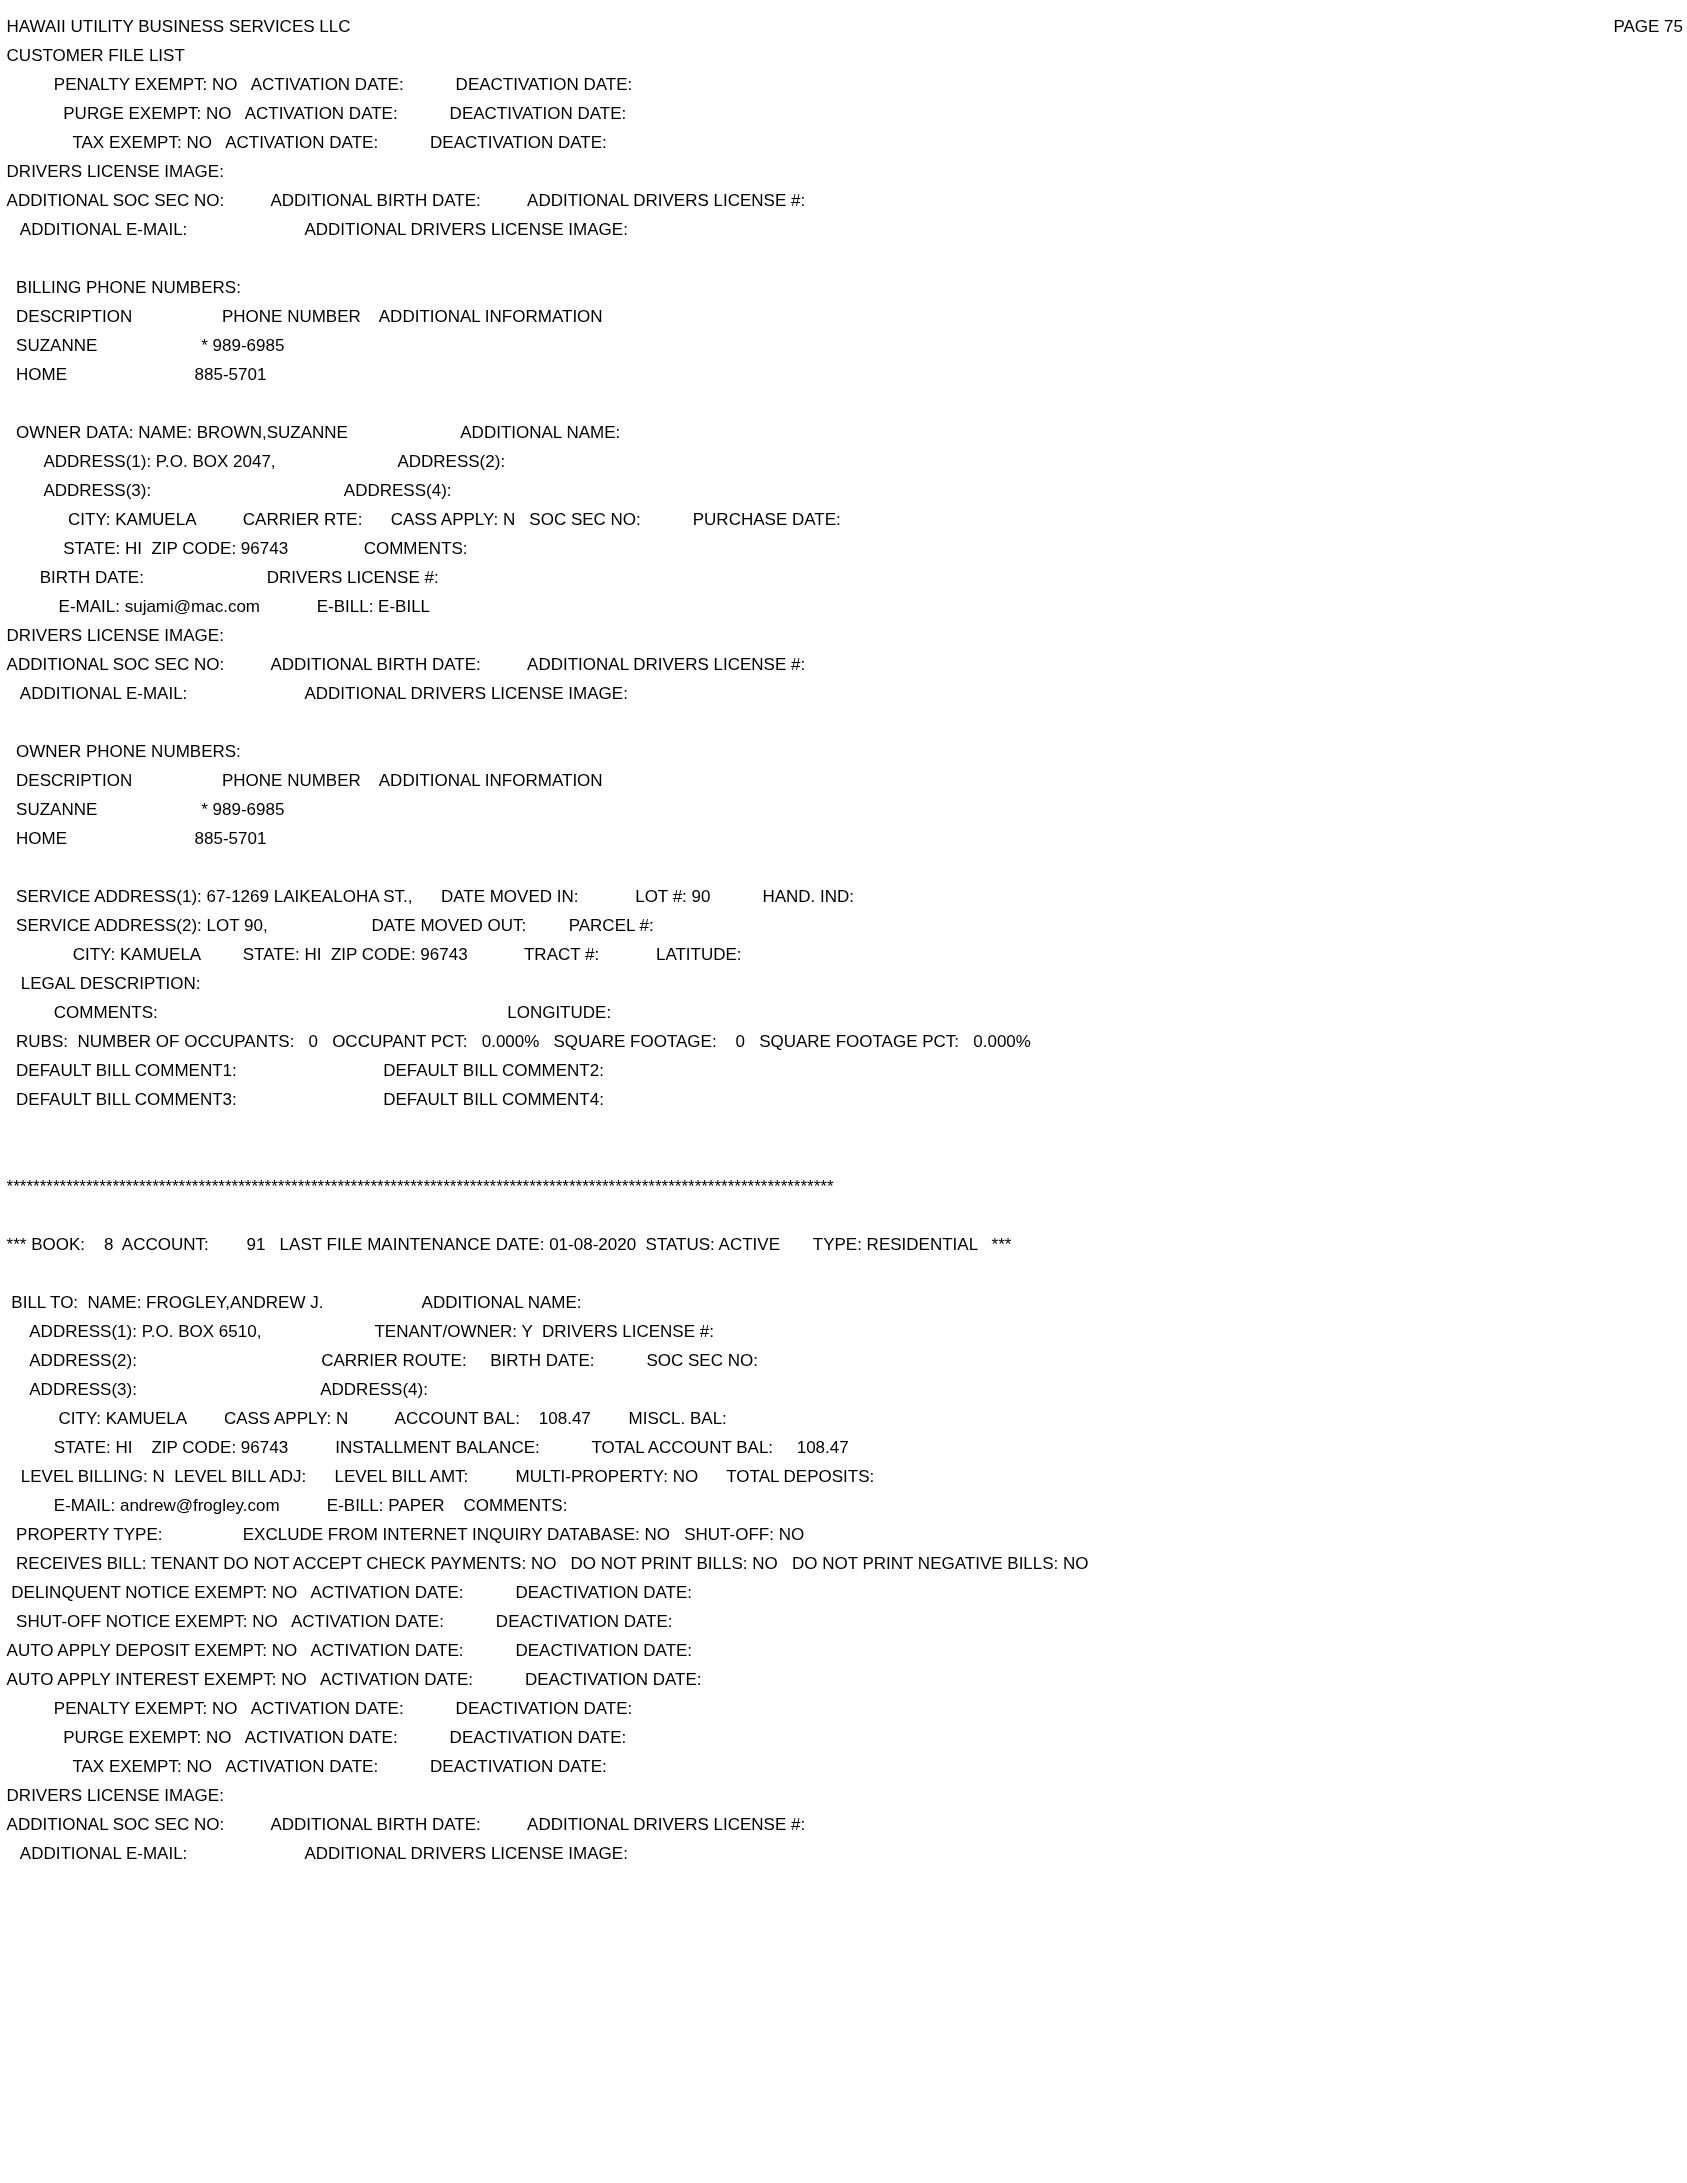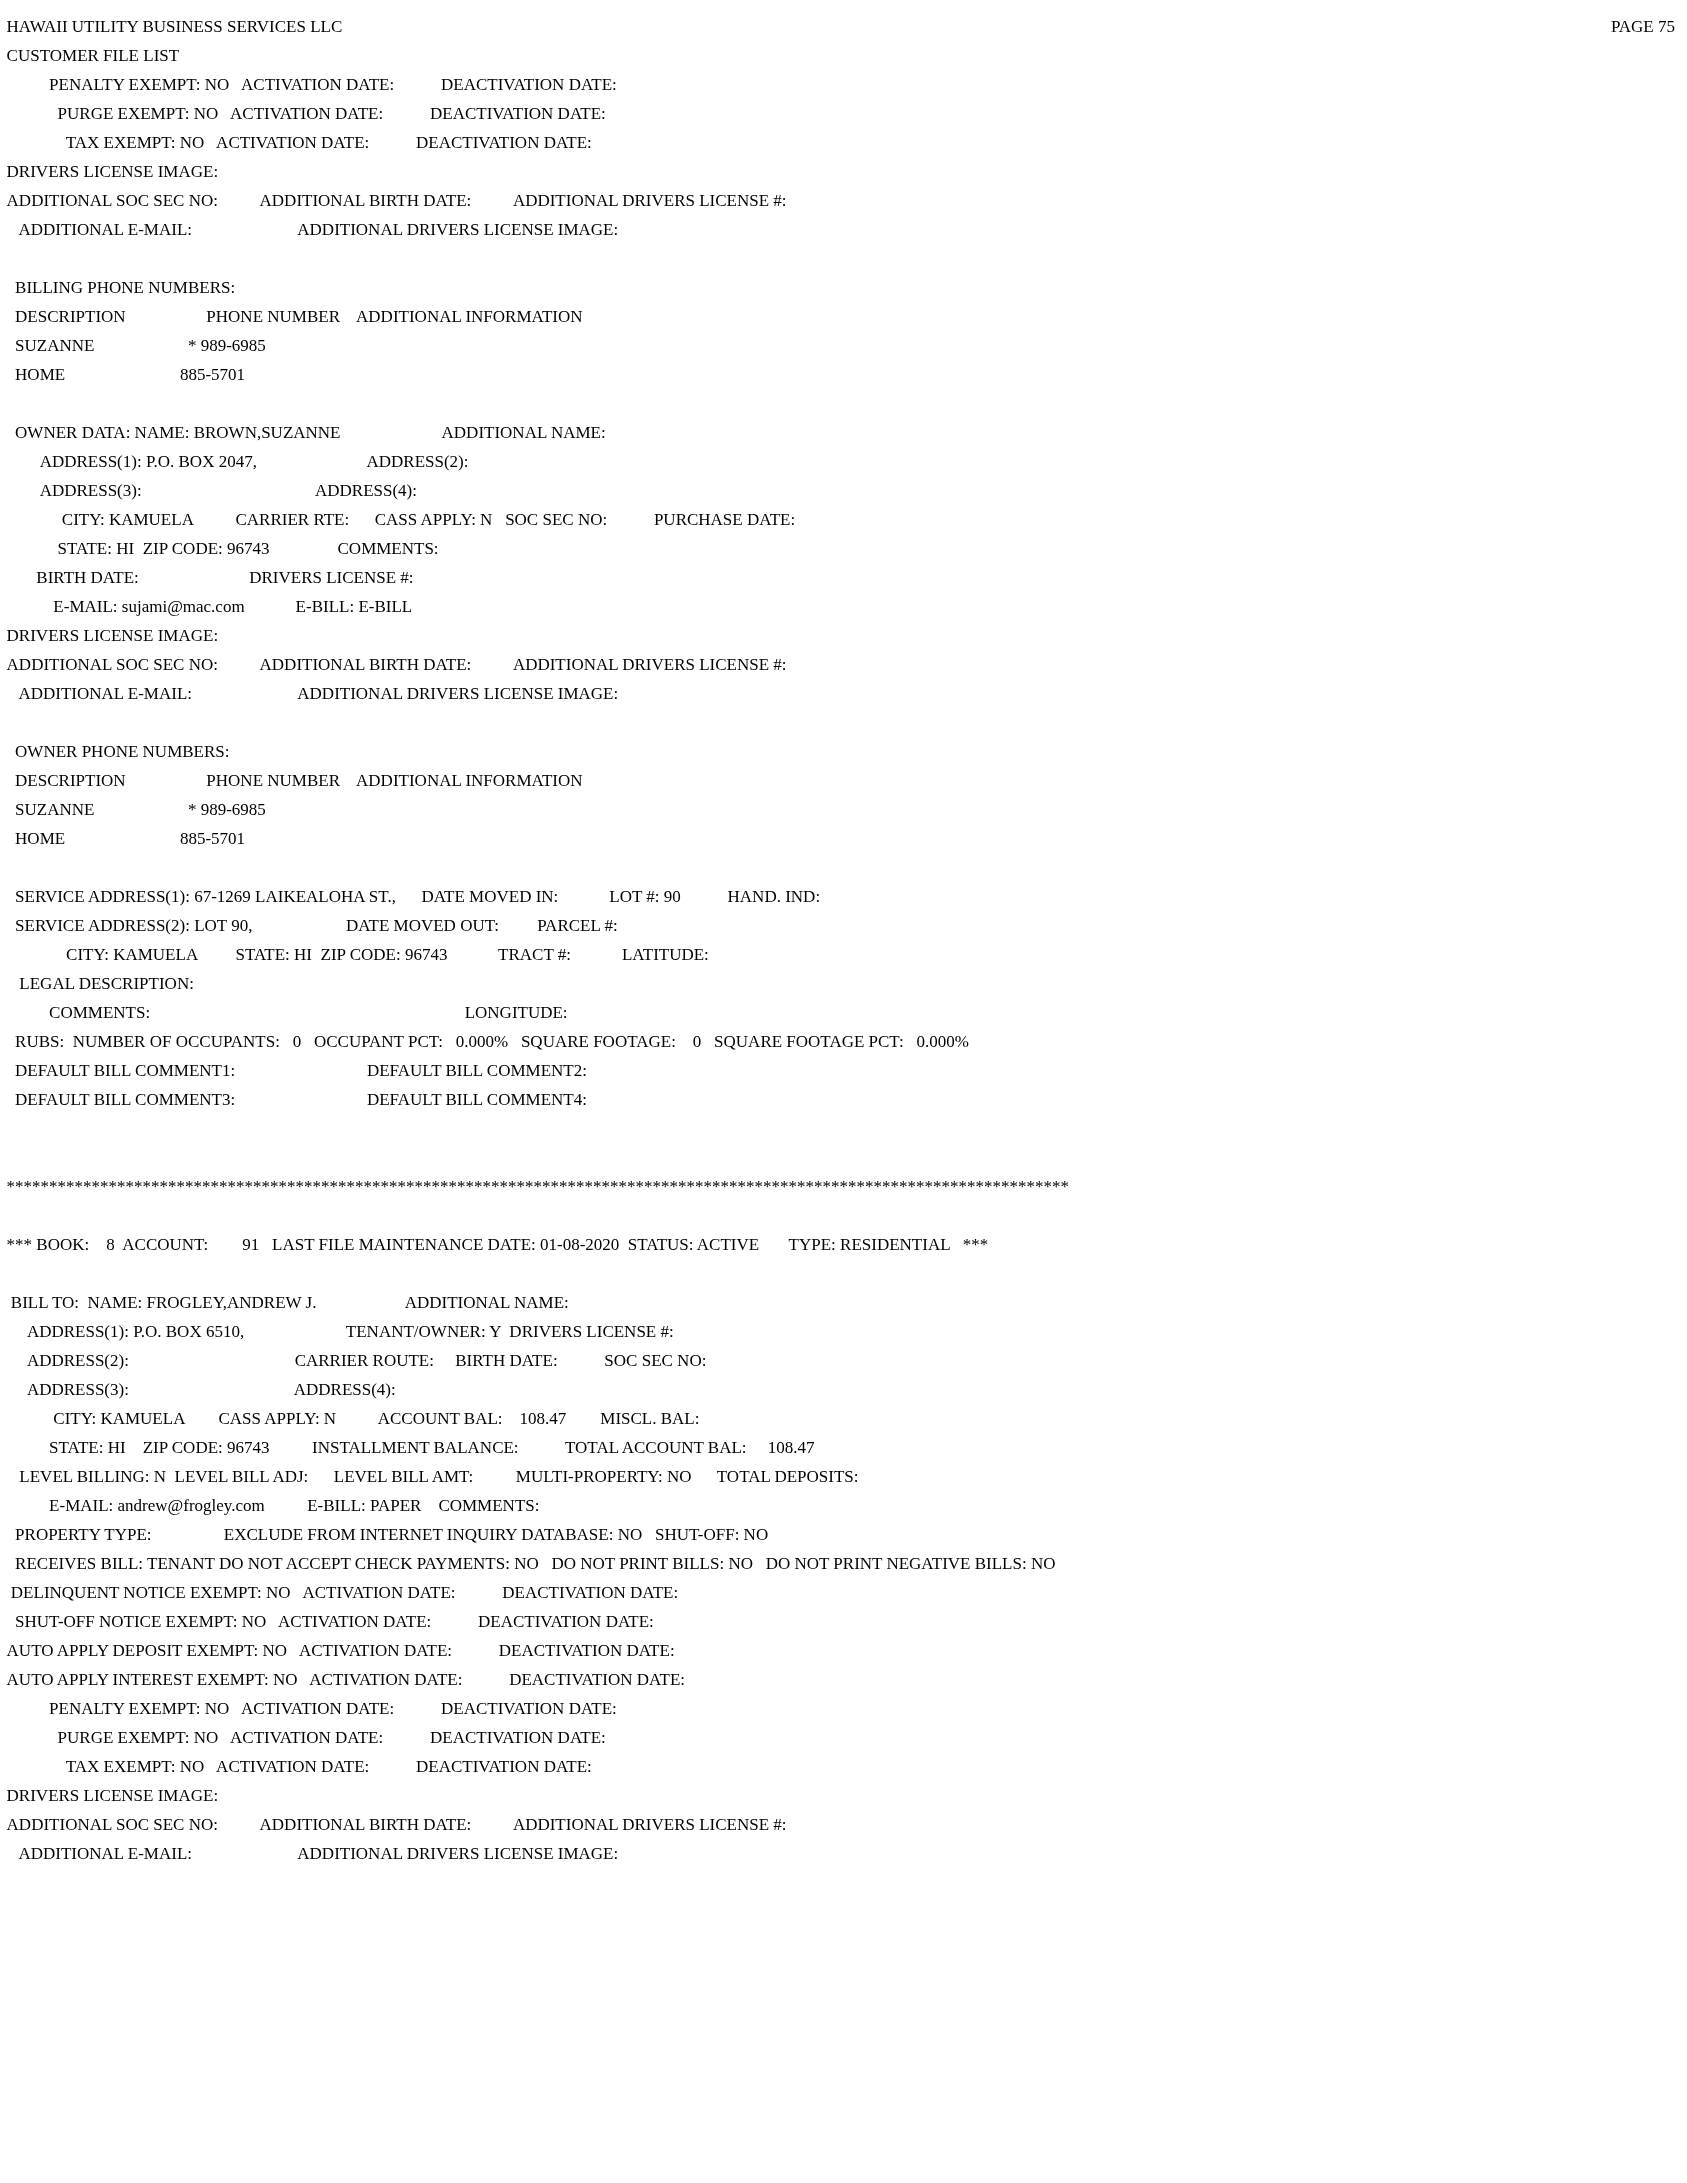--- a/index.html
+++ b/index.html
@@ -16,21 +16,21 @@
   .page {
     position: relative;
     width: 1687px;
     height: 2183px;
     box-sizing: border-box;
     padding: 12px 0 0 0;
   }
   pre.report {
     margin: 0;
     padding: 0 0 0 6.6px;
-    font-family: Liberation Serif, serif;
+    font-family: Liberation Sans, sans-serif;
     font-size: 17px;
     line-height: 29px;
     letter-spacing: 0px;
     white-space: pre;
     color: #000000;
   }
   .hdr {
     display: block;
   }
   .blank {
@@ -44,19 +44,19 @@
   }
 </style>
 </head>
 <body>
 
 <div class="page">
 
   <pre class="report"><span class="hdr"><span>HAWAII UTILITY BUSINESS SERVICES LLC</span></span><span class="hdr"><span>CUSTOMER FILE LIST</span></span><span class="hdr"></span></pre>
 
   <div style="position:absolute; top:12px; left:0; width:1687px;">
-    <pre class="report" style="text-align:right; padding-right:12px;"><span class="hdr">PAGE 75</span></pre>
+    <pre class="report" style="text-align:right; padding-right:4px;"><span class="hdr">PAGE 75</span></pre>
   </div>
 
   <pre class="report" id="body-lines"><span class="hdr">          PENALTY EXEMPT: NO   ACTIVATION DATE:           DEACTIVATION DATE:</span><span class="hdr">            PURGE EXEMPT: NO   ACTIVATION DATE:           DEACTIVATION DATE:</span><span class="hdr">              TAX EXEMPT: NO   ACTIVATION DATE:           DEACTIVATION DATE:</span><span class="hdr">DRIVERS LICENSE IMAGE:</span><span class="hdr">ADDITIONAL SOC SEC NO:          ADDITIONAL BIRTH DATE:          ADDITIONAL DRIVERS LICENSE #:</span><span class="hdr">   ADDITIONAL E-MAIL:                         ADDITIONAL DRIVERS LICENSE IMAGE:</span><span class="blank"> </span><span class="hdr">  BILLING PHONE NUMBERS:</span><span class="hdr">  DESCRIPTION                   PHONE NUMBER    ADDITIONAL INFORMATION</span><span class="hdr">  SUZANNE                      * 989-6985</span><span class="hdr">  HOME                           885-5701</span><span class="blank"> </span><span class="hdr">  OWNER DATA: NAME: BROWN,SUZANNE                        ADDITIONAL NAME:</span><span class="hdr">        ADDRESS(1): P.O. BOX 2047,                          ADDRESS(2):</span><span class="hdr">        ADDRESS(3):                                         ADDRESS(4):</span><span class="hdr">             CITY: KAMUELA          CARRIER RTE:      CASS APPLY: N   SOC SEC NO:           PURCHASE DATE:</span><span class="hdr">            STATE: HI  ZIP CODE: 96743                COMMENTS:</span><span class="hdr">       BIRTH DATE:                          DRIVERS LICENSE #:</span><span class="hdr">           E-MAIL: sujami@mac.com            E-BILL: E-BILL</span><span class="hdr">DRIVERS LICENSE IMAGE:</span><span class="hdr">ADDITIONAL SOC SEC NO:          ADDITIONAL BIRTH DATE:          ADDITIONAL DRIVERS LICENSE #:</span><span class="hdr">   ADDITIONAL E-MAIL:                         ADDITIONAL DRIVERS LICENSE IMAGE:</span><span class="blank"> </span><span class="hdr">  OWNER PHONE NUMBERS:</span><span class="hdr">  DESCRIPTION                   PHONE NUMBER    ADDITIONAL INFORMATION</span><span class="hdr">  SUZANNE                      * 989-6985</span><span class="hdr">  HOME                           885-5701</span><span class="blank"> </span><span class="hdr">  SERVICE ADDRESS(1): 67-1269 LAIKEALOHA ST.,      DATE MOVED IN:            LOT #: 90           HAND. IND:</span><span class="hdr">  SERVICE ADDRESS(2): LOT 90,                      DATE MOVED OUT:         PARCEL #:</span><span class="hdr">              CITY: KAMUELA         STATE: HI  ZIP CODE: 96743            TRACT #:            LATITUDE:</span><span class="hdr">   LEGAL DESCRIPTION:</span><span class="hdr">          COMMENTS:                                                                          LONGITUDE:</span><span class="hdr">  RUBS:  NUMBER OF OCCUPANTS:   0   OCCUPANT PCT:   0.000%   SQUARE FOOTAGE:    0   SQUARE FOOTAGE PCT:   0.000%</span><span class="hdr">  DEFAULT BILL COMMENT1:                               DEFAULT BILL COMMENT2:</span><span class="hdr">  DEFAULT BILL COMMENT3:                               DEFAULT BILL COMMENT4:</span><span class="blank"> </span><span class="blank"> </span><span class="sep">*****************************************************************************************************************************</span><span class="blank"> </span><span class="hdr">*** BOOK:    8  ACCOUNT:        91   LAST FILE MAINTENANCE DATE: 01-08-2020  STATUS: ACTIVE       TYPE: RESIDENTIAL   ***</span><span class="blank"> </span><span class="hdr"> BILL TO:  NAME: FROGLEY,ANDREW J.                     ADDITIONAL NAME:</span><span class="hdr">     ADDRESS(1): P.O. BOX 6510,                        TENANT/OWNER: Y  DRIVERS LICENSE #:</span><span class="hdr">     ADDRESS(2):                                       CARRIER ROUTE:     BIRTH DATE:           SOC SEC NO:</span><span class="hdr">     ADDRESS(3):                                       ADDRESS(4):</span><span class="hdr">           CITY: KAMUELA        CASS APPLY: N          ACCOUNT BAL:    108.47        MISCL. BAL:</span><span class="hdr">          STATE: HI    ZIP CODE: 96743          INSTALLMENT BALANCE:           TOTAL ACCOUNT BAL:     108.47</span><span class="hdr">   LEVEL BILLING: N  LEVEL BILL ADJ:      LEVEL BILL AMT:          MULTI-PROPERTY: NO      TOTAL DEPOSITS:</span><span class="hdr">          E-MAIL: andrew@frogley.com          E-BILL: PAPER    COMMENTS:</span><span class="hdr">  PROPERTY TYPE:                 EXCLUDE FROM INTERNET INQUIRY DATABASE: NO   SHUT-OFF: NO</span><span class="hdr">  RECEIVES BILL: TENANT DO NOT ACCEPT CHECK PAYMENTS: NO   DO NOT PRINT BILLS: NO   DO NOT PRINT NEGATIVE BILLS: NO</span><span class="hdr"> DELINQUENT NOTICE EXEMPT: NO   ACTIVATION DATE:           DEACTIVATION DATE:</span><span class="hdr">  SHUT-OFF NOTICE EXEMPT: NO   ACTIVATION DATE:           DEACTIVATION DATE:</span><span class="hdr">AUTO APPLY DEPOSIT EXEMPT: NO   ACTIVATION DATE:           DEACTIVATION DATE:</span><span class="hdr">AUTO APPLY INTEREST EXEMPT: NO   ACTIVATION DATE:           DEACTIVATION DATE:</span><span class="hdr">          PENALTY EXEMPT: NO   ACTIVATION DATE:           DEACTIVATION DATE:</span><span class="hdr">            PURGE EXEMPT: NO   ACTIVATION DATE:           DEACTIVATION DATE:</span><span class="hdr">              TAX EXEMPT: NO   ACTIVATION DATE:           DEACTIVATION DATE:</span><span class="hdr">DRIVERS LICENSE IMAGE:</span><span class="hdr">ADDITIONAL SOC SEC NO:          ADDITIONAL BIRTH DATE:          ADDITIONAL DRIVERS LICENSE #:</span><span class="hdr">   ADDITIONAL E-MAIL:                         ADDITIONAL DRIVERS LICENSE IMAGE:</span></pre>
 
 </div>
 
 
 </body></html>

